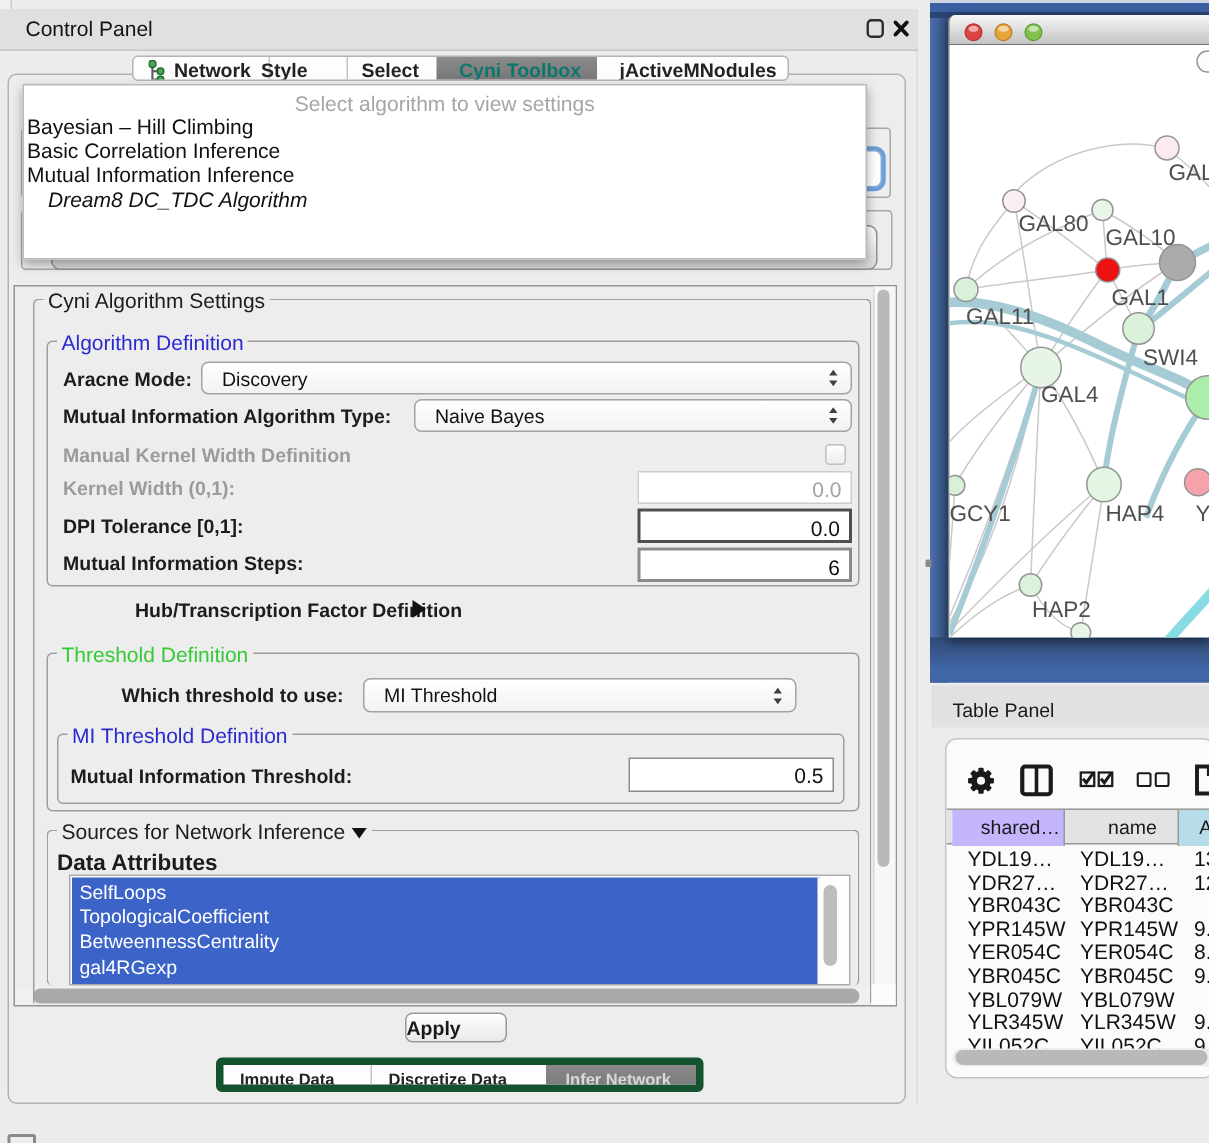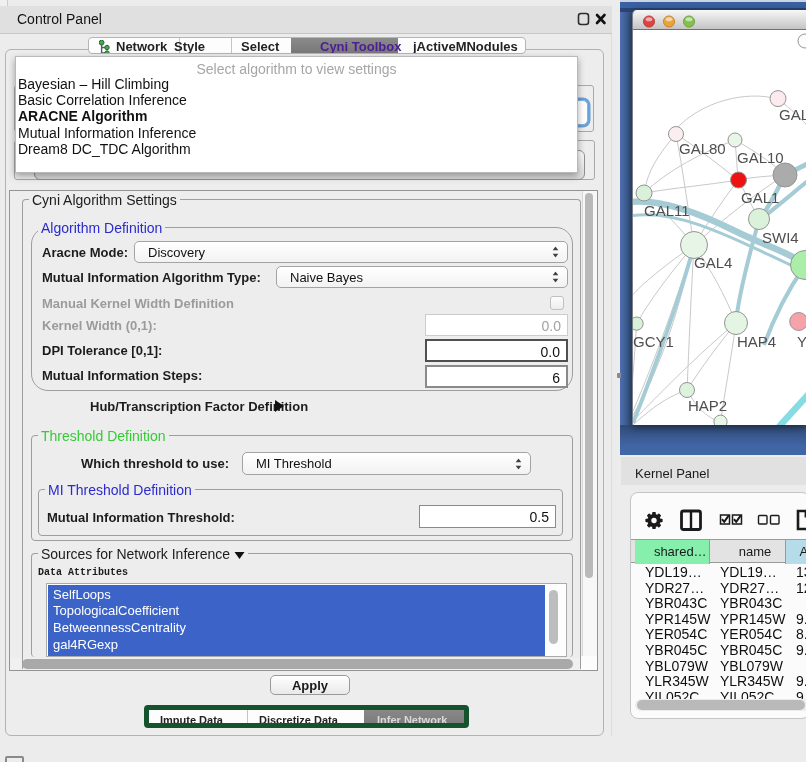--- a/index.html
+++ b/index.html
@@ -39,21 +39,21 @@
   <div class="abs" style="left:309px;top:0;width:129px;height:17px;"></div>
   <svg class="abs" style="left:10px;top:2px;" width="13" height="15" viewBox="0 0 13 15">
     <path d="M2.6 4 L2.6 13 L7 13 M2.6 7.5 L7 7.5" stroke="#565b68" stroke-width="1.4" fill="none"></path>
     <circle cx="2.6" cy="2.6" r="2.4" fill="#4aa253" stroke="#1e6b2a" stroke-width="1"></circle>
     <circle cx="8" cy="7.5" r="2.2" fill="#4aa253" stroke="#1e6b2a" stroke-width="1"></circle>
     <circle cx="8" cy="13" r="2.2" fill="#4aa253" stroke="#1e6b2a" stroke-width="1"></circle>
   </svg>
   <div class="abs" style="left:27px;top:1px;text-align:center;">Network</div>
   <div class="abs" style="left:85px;top:1px;">Style</div>
   <div class="abs" style="left:152px;top:1px;">Select</div>
-  <div class="abs" style="left:231px;top:1px;color:#4c1d95;">Cyni Toolbox</div>
+  <div class="abs" style="left:217px;top:1px;color:#0f766e;">Cyni Toolbox</div>
   <div class="abs" style="left:324px;top:1px;">jActiveMNodules</div>
 </div>
 
 <div class="abs" style="left:14px;top:85px;width:580px;height:47px;border:1px solid #a8a8a8;border-radius:3px;"></div>
 <div class="abs" style="left:21px;top:100px;width:567px;height:25px;background:#fff;border:1px solid #8ab0d8;border-radius:5px;box-shadow:0 0 0 2.5px #6aa1d8;"></div>
 <div class="abs" style="left:14px;top:140px;width:581px;height:40px;border:1px solid #a8a8a8;border-radius:3px;"></div>
 <div class="abs" style="left:34px;top:150px;width:551px;height:30px;background:linear-gradient(#ffffff,#d9d9d9);border:1px solid #909090;border-radius:6px;"></div>
 
 <div class="abs" style="left:9px;top:190px;width:589px;height:481px;background:#ededed;border:1px solid #949494;"></div>
 
@@ -61,21 +61,21 @@
 <div class="abs" style="left:585px;top:193px;width:8px;height:385px;background:#b9b9b9;border-radius:5px;"></div>
 
 <div class="abs" style="left:10px;top:658px;width:572px;height:12px;background:#f0f0f0;"></div>
 <div class="abs" style="left:22px;top:659px;width:551px;height:10px;background:#a9a9a9;border-radius:5px;"></div>
 <div class="abs" style="left:581px;top:656px;width:16px;height:14px;background:#fcfcfc;"></div>
 
 <div class="groupbox" style="left:22px;top:199px;width:559px;height:470px;border-bottom:none;border-bottom-left-radius:0;border-bottom-right-radius:0;">
   <span class="gblabel">Cyni Algorithm Settings</span>
 </div>
 
-<div class="groupbox" style="left:31px;top:227px;width:542px;height:164px;border-radius:17px;">
+<div class="groupbox" style="left:31px;top:227px;width:542px;height:164px;">
   <span class="gblabel" style="color:#2a2ad0;">Algorithm Definition</span>
 </div>
 
 <div class="fldlabel" style="left:42px;top:245px;">Aracne Mode:</div>
 <div class="combo" style="left:134px;top:241px;width:434px;height:22px;">
   <span class="ctext">Discovery</span>
   <svg class="arrows" viewBox="0 0 7 11">
       <path d="M3.5 0 L6.3 3.8 L0.7 3.8 Z" fill="#404040"></path>
       <path d="M3.5 11 L6.3 7.2 L0.7 7.2 Z" fill="#404040"></path>
     </svg>
@@ -132,52 +132,51 @@
 <div class="fldlabel" style="left:47px;top:510px;">Mutual Information Threshold:</div>
 <div class="tfield" style="left:419px;top:505px;width:137px;height:23px;border:1px solid #8a8a8a;">
     <span>0.5</span>
   </div>
 
 <div class="groupbox" style="left:31px;top:553px;width:542px;height:104px;border-bottom:none;">
   <span class="gblabel">Sources for Network Inference <svg width="11" height="9" viewBox="0 0 11 9" style="vertical-align:-1px;">
         <path d="M0.5 1 L10.5 1 L5.5 8 Z" fill="#111"></path>
       </svg></span>
 </div>
-<div class="fldlabel" style="left:38px;top:567px;font-size:10px;font-family:Liberation Mono, monospace;">Data Attributes</div>
+<div class="fldlabel" style="left:38px;top:567px;font-size:15px;">Data Attributes</div>
 <div class="abs" style="left:46px;top:583px;width:521px;height:74px;background:#fff;border:1px solid #aaa;overflow:hidden;">
   <div class="abs" style="left:1px;top:1px;width:499px;height:72px;background:#3c64c8;color:#fff;font-size:13px;">
     <div style="padding:2px 0 0 5px;height:17px;">SelfLoops</div>
     <div style="padding:1px 0 0 5px;height:17px;">TopologicalCoefficient</div>
     <div style="padding:1px 0 0 5px;height:17px;">BetweennessCentrality</div>
     <div style="padding:1px 0 0 5px;height:17px;">gal4RGexp</div>
   </div>
   <div class="abs" style="right:1px;top:1px;width:20px;height:72px;background:#fdfdfd;"></div>
   <div class="abs" style="right:8px;top:6px;width:9px;height:54px;background:#bdbdbd;border-radius:5px;"></div>
 </div>
 
-<div class="abs" style="left:270px;top:675px;width:80px;height:20px;background:linear-gradient(#ffffff,#e9e9e9);border:1px solid #9a9a9a;border-radius:5px;text-align:center;font-size:13px;font-weight:bold;color:#1a1a1a;line-height:19px;">Apply</div>
+<div class="abs" style="left:270px;top:675px;width:68px;height:20px;background:linear-gradient(#ffffff,#e9e9e9);border:1px solid #9a9a9a;border-radius:5px;font-size:13px;font-weight:bold;color:#1a1a1a;line-height:19px;">Apply</div>
 
 <div class="abs" style="left:144px;top:705px;width:325px;height:23px;background:#fdfdfd;border:5px solid #14532d;border-radius:4px;overflow:hidden;font-size:11px;font-weight:bold;color:#222;">
   <div class="abs" style="left:0;top:0;width:99px;height:23px;border-right:1px solid #c4c4c4;"></div>
   <div class="abs" style="left:99px;top:0;width:116px;height:23px;"></div>
   <div class="abs" style="left:215px;top:0;width:110px;height:23px;background:linear-gradient(#888888,#747474);"></div>
   <div class="abs" style="left:11px;top:4px;">Impute Data</div>
   <div class="abs" style="left:110px;top:4px;">Discretize Data</div>
   <div class="abs" style="left:228px;top:4px;color:#d9d9d9;">Infer Network</div>
 </div>
 
 <div class="abs" style="left:5px;top:756px;width:19px;height:16px;background:#ededed;border:2px solid #8a8a8a;border-radius:2px;"></div>
 
 <div class="abs" style="left:15px;top:56px;width:563px;height:117px;background:#fff;border:1px solid #b9b9b9;box-shadow:0 3px 7px rgba(0,0,0,0.35);font-size:14px;color:#111;">
   <div style="text-align:center;color:#a6a6a6;padding-top:4px;height:19px;">Select algorithm to view settings</div>
   <div style="padding-left:2px;height:16.2px;">Bayesian – Hill Climbing</div>
   <div style="padding-left:2px;height:16.2px;">Basic Correlation Inference</div>
-  <div style="padding-left:2px;height:16.2px;font-weight:bold;">ARACNE Algorithm</div>
   <div style="padding-left:2px;height:16.2px;">Mutual Information Inference</div>
-  <div style="padding-left:2px;height:16.2px;">Dream8 DC_TDC Algorithm</div>
+  <div style="padding-left:16px;height:16.2px;font-style:italic;">Dream8 DC_TDC Algorithm</div>
 </div>
 
 <div class="abs" style="left:612px;top:0;width:194px;height:762px;background:#ececec;"></div>
 
 <div class="abs" style="left:620px;top:0;width:186px;height:455px;background:#4166a6;"></div>
 <div class="abs" style="left:620px;top:0;width:12px;height:455px;background:linear-gradient(90deg,#4d6fae,#32507e);"></div>
 <div class="abs" style="left:620px;top:0;width:186px;height:2px;background:#cdd5e2;"></div>
 <div class="abs" style="left:620px;top:2px;width:186px;height:6px;background:#3a61a2;"></div>
 <div class="abs" style="left:620px;top:8px;width:186px;height:4px;background:#2a4573;"></div>
 <div class="abs" style="left:620px;top:425px;width:186px;height:30px;background:linear-gradient(#314b77,#4166a5 70%);"></div>
@@ -262,21 +261,21 @@
     <text x="129" y="213">SWI4</text>
     <text x="61" y="238">GAL4</text>
     <text x="0" y="317">GCY1</text>
     <text x="104" y="317">HAP4</text>
     <text x="164" y="317">Y</text>
     <text x="55" y="381">HAP2</text>
   </g>
 </svg>
 
 <div class="abs" style="left:621px;top:457px;width:185px;height:28px;background:#e1e1e1;"></div>
-<div class="abs" style="left:635px;top:466px;font-size:13px;color:#1a1a1a;">Kernel Panel</div>
+<div class="abs" style="left:635px;top:466px;font-size:13px;color:#1a1a1a;">Table Panel</div>
 
 <div class="abs" style="left:630px;top:492px;width:180px;height:227px;background:#fbfbfb;border:1px solid #c5c5c5;border-radius:8px;overflow:hidden;">
 
   <svg class="abs" style="left:12px;top:16px;" width="168" height="24" viewBox="0 0 168 24">
 
     <g transform="translate(11,11.5)">
       <g fill="#1a1a1a">
         <circle r="6.6"></circle>
         <g>
           <rect x="-1.8" y="-8.6" width="3.6" height="17.2" rx="0.8"></rect>
@@ -298,21 +297,21 @@
       <path d="M91 10.2 l2.2 2.6 l4.6 -6.4" stroke-width="2"></path>
       <rect x="115.5" y="6.5" width="8.5" height="8.5" stroke-width="1.4" rx="1"></rect>
       <rect x="127.5" y="6.5" width="8.5" height="8.5" stroke-width="1.4" rx="1"></rect>
     </g>
 
     <path d="M155 2 L163 2 L168 7 L168 20 L155 20 Z" fill="none" stroke="#1a1a1a" stroke-width="2.6"></path>
       <path d="M162.5 2 L162.5 7.5 L168 7.5" fill="none" stroke="#1a1a1a" stroke-width="1.8"></path>
   </svg>
 
   <div class="abs" style="left:0;top:46px;width:180px;height:24px;border-top:1px solid #9a9a9a;border-bottom:1px solid #9a9a9a;background:#e3e3e3;font-size:13px;color:#1a1a1a;">
-    <div class="abs" style="left:4px;top:0;width:74.5px;height:24px;background:#86efac;border-right:1px solid #9a9a9a;text-align:center;line-height:23px;padding-left:17px;">shared…</div>
+    <div class="abs" style="left:4px;top:0;width:74.5px;height:24px;background:#c4b5fd;border-right:1px solid #9a9a9a;text-align:center;line-height:23px;padding-left:17px;">shared…</div>
     <div class="abs" style="left:78.5px;top:0;width:76px;height:24px;border-right:1px solid #9a9a9a;text-align:center;line-height:23px;padding-left:16px;">name</div>
     <div class="abs" style="left:154.5px;top:0;width:26px;height:24px;background:#b6dcea;line-height:23px;padding-left:14px;">A</div>
   </div>
 
   <div class="abs" style="left:0;top:71px;width:180px;height:137px;overflow:hidden;font-size:14px;color:#101010;">
     <div class="abs" style="left:14px;top:1px;line-height:15.6px;">YDL19…<br>YDR27…<br>YBR043C<br>YPR145W<br>YER054C<br>YBR045C<br>YBL079W<br>YLR345W<br>YIL052C</div>
     <div class="abs" style="left:89px;top:1px;line-height:15.6px;">YDL19…<br>YDR27…<br>YBR043C<br>YPR145W<br>YER054C<br>YBR045C<br>YBL079W<br>YLR345W<br>YIL052C</div>
     <div class="abs" style="left:165px;top:1px;line-height:15.6px;">13<br>12<br>&nbsp;<br>9.<br>8.<br>9.<br>&nbsp;<br>9.<br>9.</div>
   </div>
 

